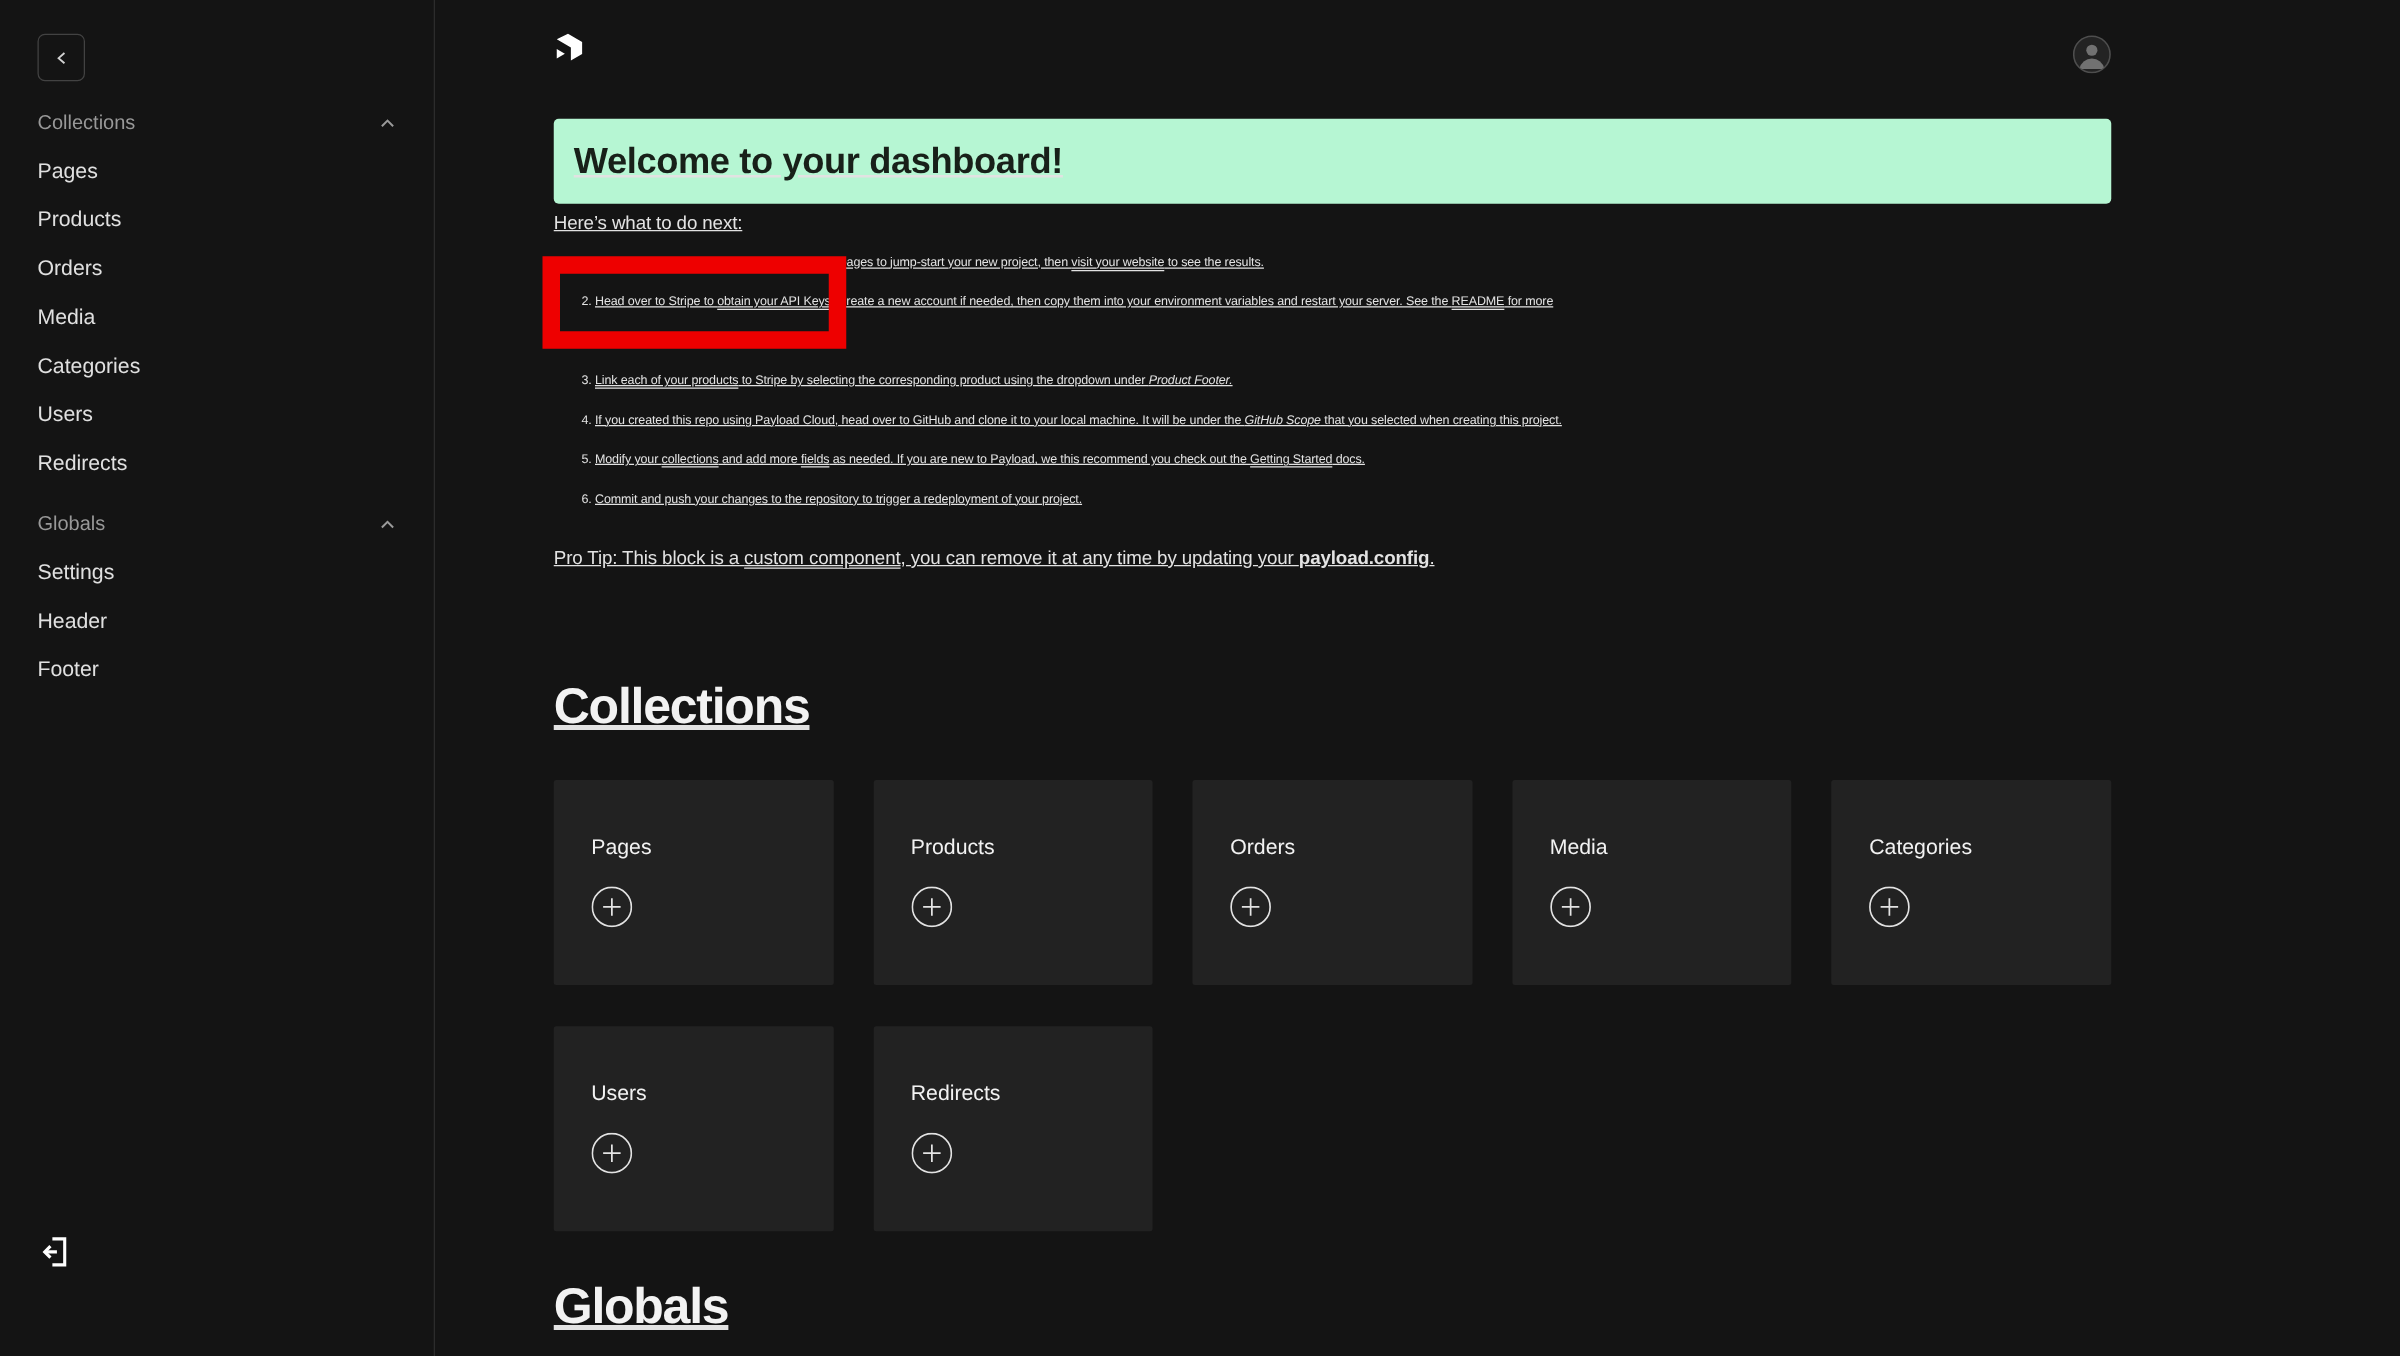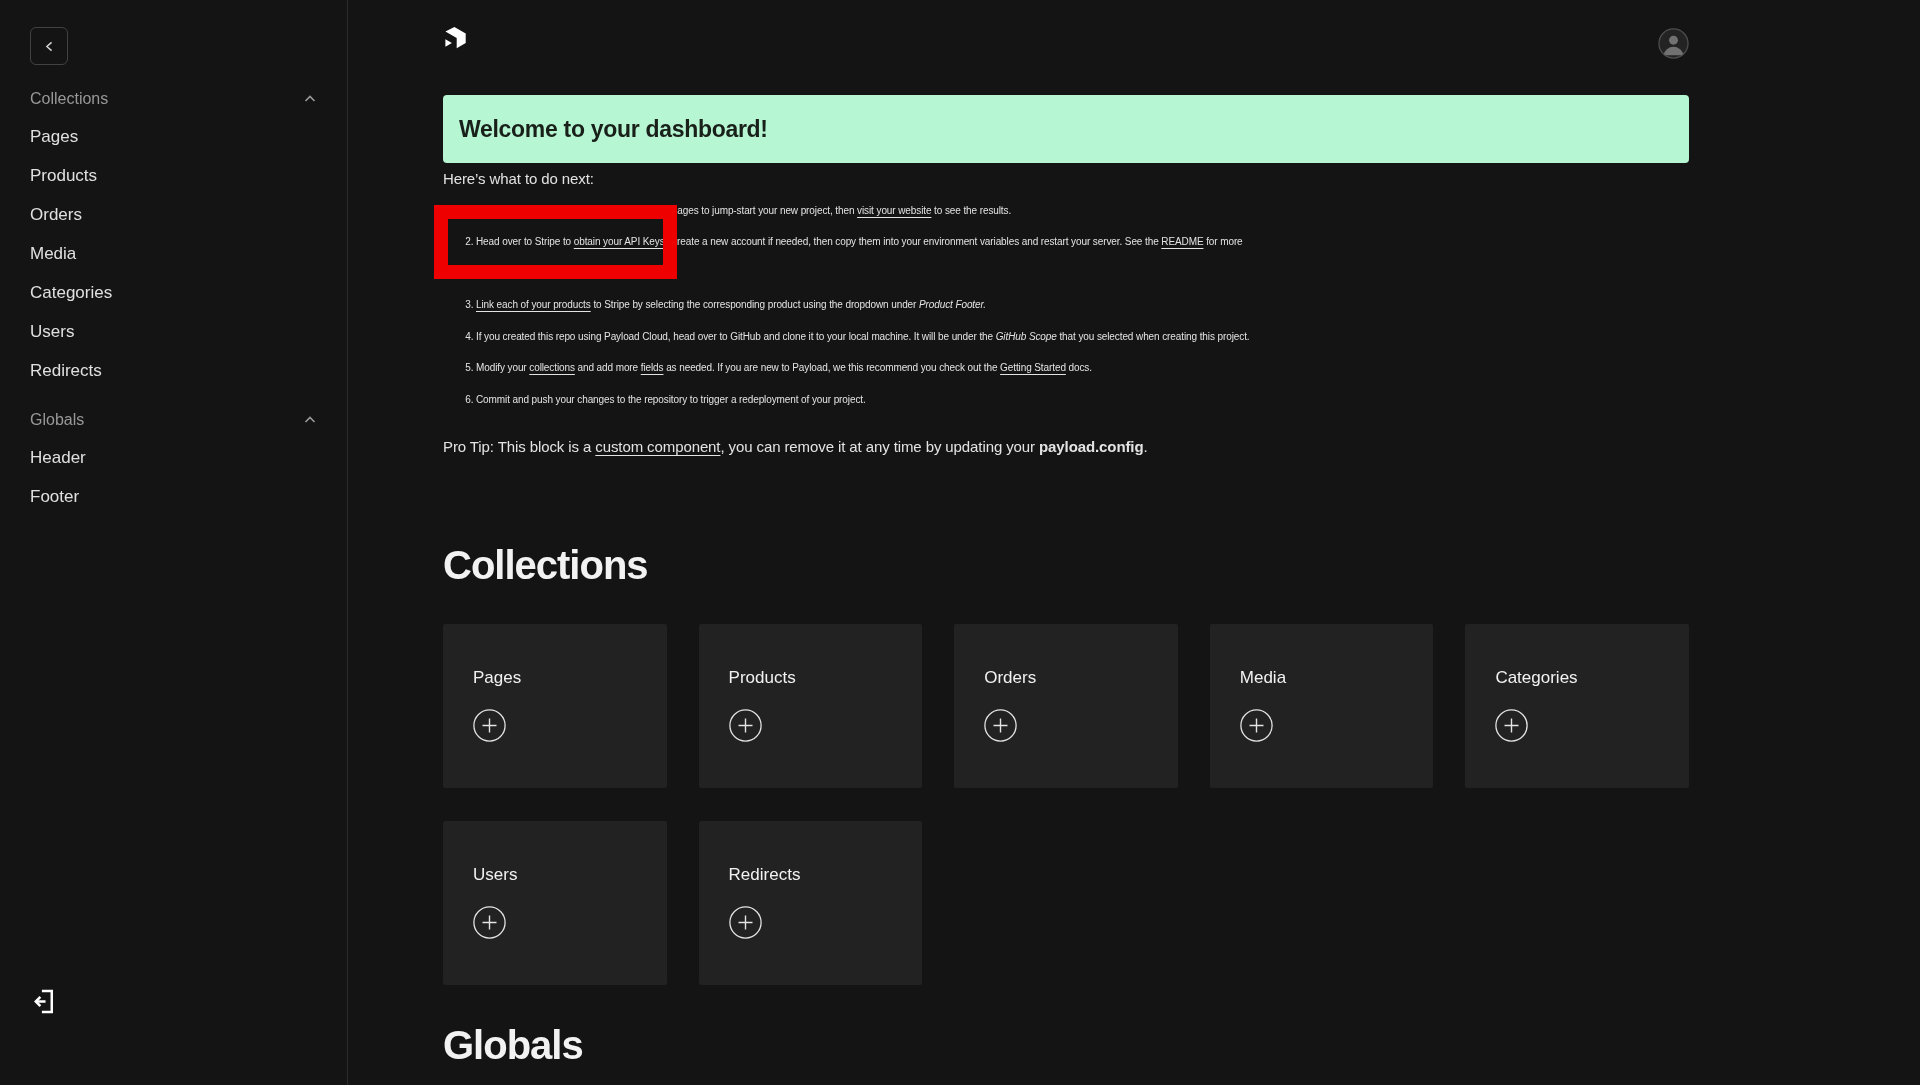--- a/index.html
+++ b/index.html
@@ -3,21 +3,21 @@
 <meta charset="utf-8">
 <style>
   * { margin:0; padding:0; box-sizing:border-box; }
   html,body { overflow:hidden; }
   body {
     width:1920px; height:1085px;
     background:#141414;
     font-family:"Liberation Sans","DejaVu Sans",sans-serif;
     color:#e2e2e2;
   }
-  .app { position:relative; width:1784px; height:1085px; }
+  .app { position:relative; width:1784px; height:1085px;text-decoration:underline; }
 
   
   .sidebar {
     position:absolute; left:0; top:0; bottom:0; width:348px;
     background:#141414; border-right:1px solid #2c2c2c;
   }
   .back-btn {
     position:absolute; left:30px; top:27px; width:38px; height:38px;
     background:transparent; border:1px solid #424242; border-radius:6px;
     display:flex; align-items:center; justify-content:center; cursor:pointer;
@@ -43,21 +43,21 @@
   .main { margin-left:349px; padding:26px 95px 0 94px; }
   .topbar { display:flex; align-items:flex-start; justify-content:space-between; }
   .logo { display:block; width:24px; height:25px; }
   .avatar { display:block; width:31px; height:31px; margin-top:2px; }
 
   .banner {
     margin-top:36px; height:68px; border-radius:4px;
     background:#b6f6d3; display:flex; align-items:center; padding:0 16px;
   }
   .banner span {
-    color:#182019; font-size:23px; font-weight:700; letter-spacing:-0.3px;
+    color:#182019; font-size:29px; font-weight:700; letter-spacing:-0.3px;
   }
 
   .intro { font-size:15px; line-height:31.5px; letter-spacing:-0.1px; color:#e3e3e3; }
   ol.steps {
     margin:0; padding-left:33px;
     font-size:10px; line-height:31.5px; letter-spacing:-0.1px; color:#e3e3e3;
   }
   .protip { margin-top:16px; font-size:15px; line-height:31.5px; letter-spacing:-0.1px; color:#e3e3e3; }
 
   .lnk { color:inherit; text-decoration:underline; text-underline-offset:3px; cursor:pointer; }
@@ -140,20 +140,23 @@
       </div>
 
       <div class="nav-group">
         <div class="nav-label-row">
           <span>Globals</span>
           <svg width="14" height="14" viewBox="0 0 14 14">
             <polyline points="2.5,9 7,4.5 11.5,9" fill="none" stroke="#9a9a9a" stroke-width="1.6"></polyline>
           </svg>
         </div>
         <ul class="nav-list">
+          <li>
+              <a>Settings</a>
+            </li>
           <li>
               <a>Header</a>
             </li>
           <li>
               <a>Footer</a>
             </li>
         </ul>
       </div>
     </nav>
 

